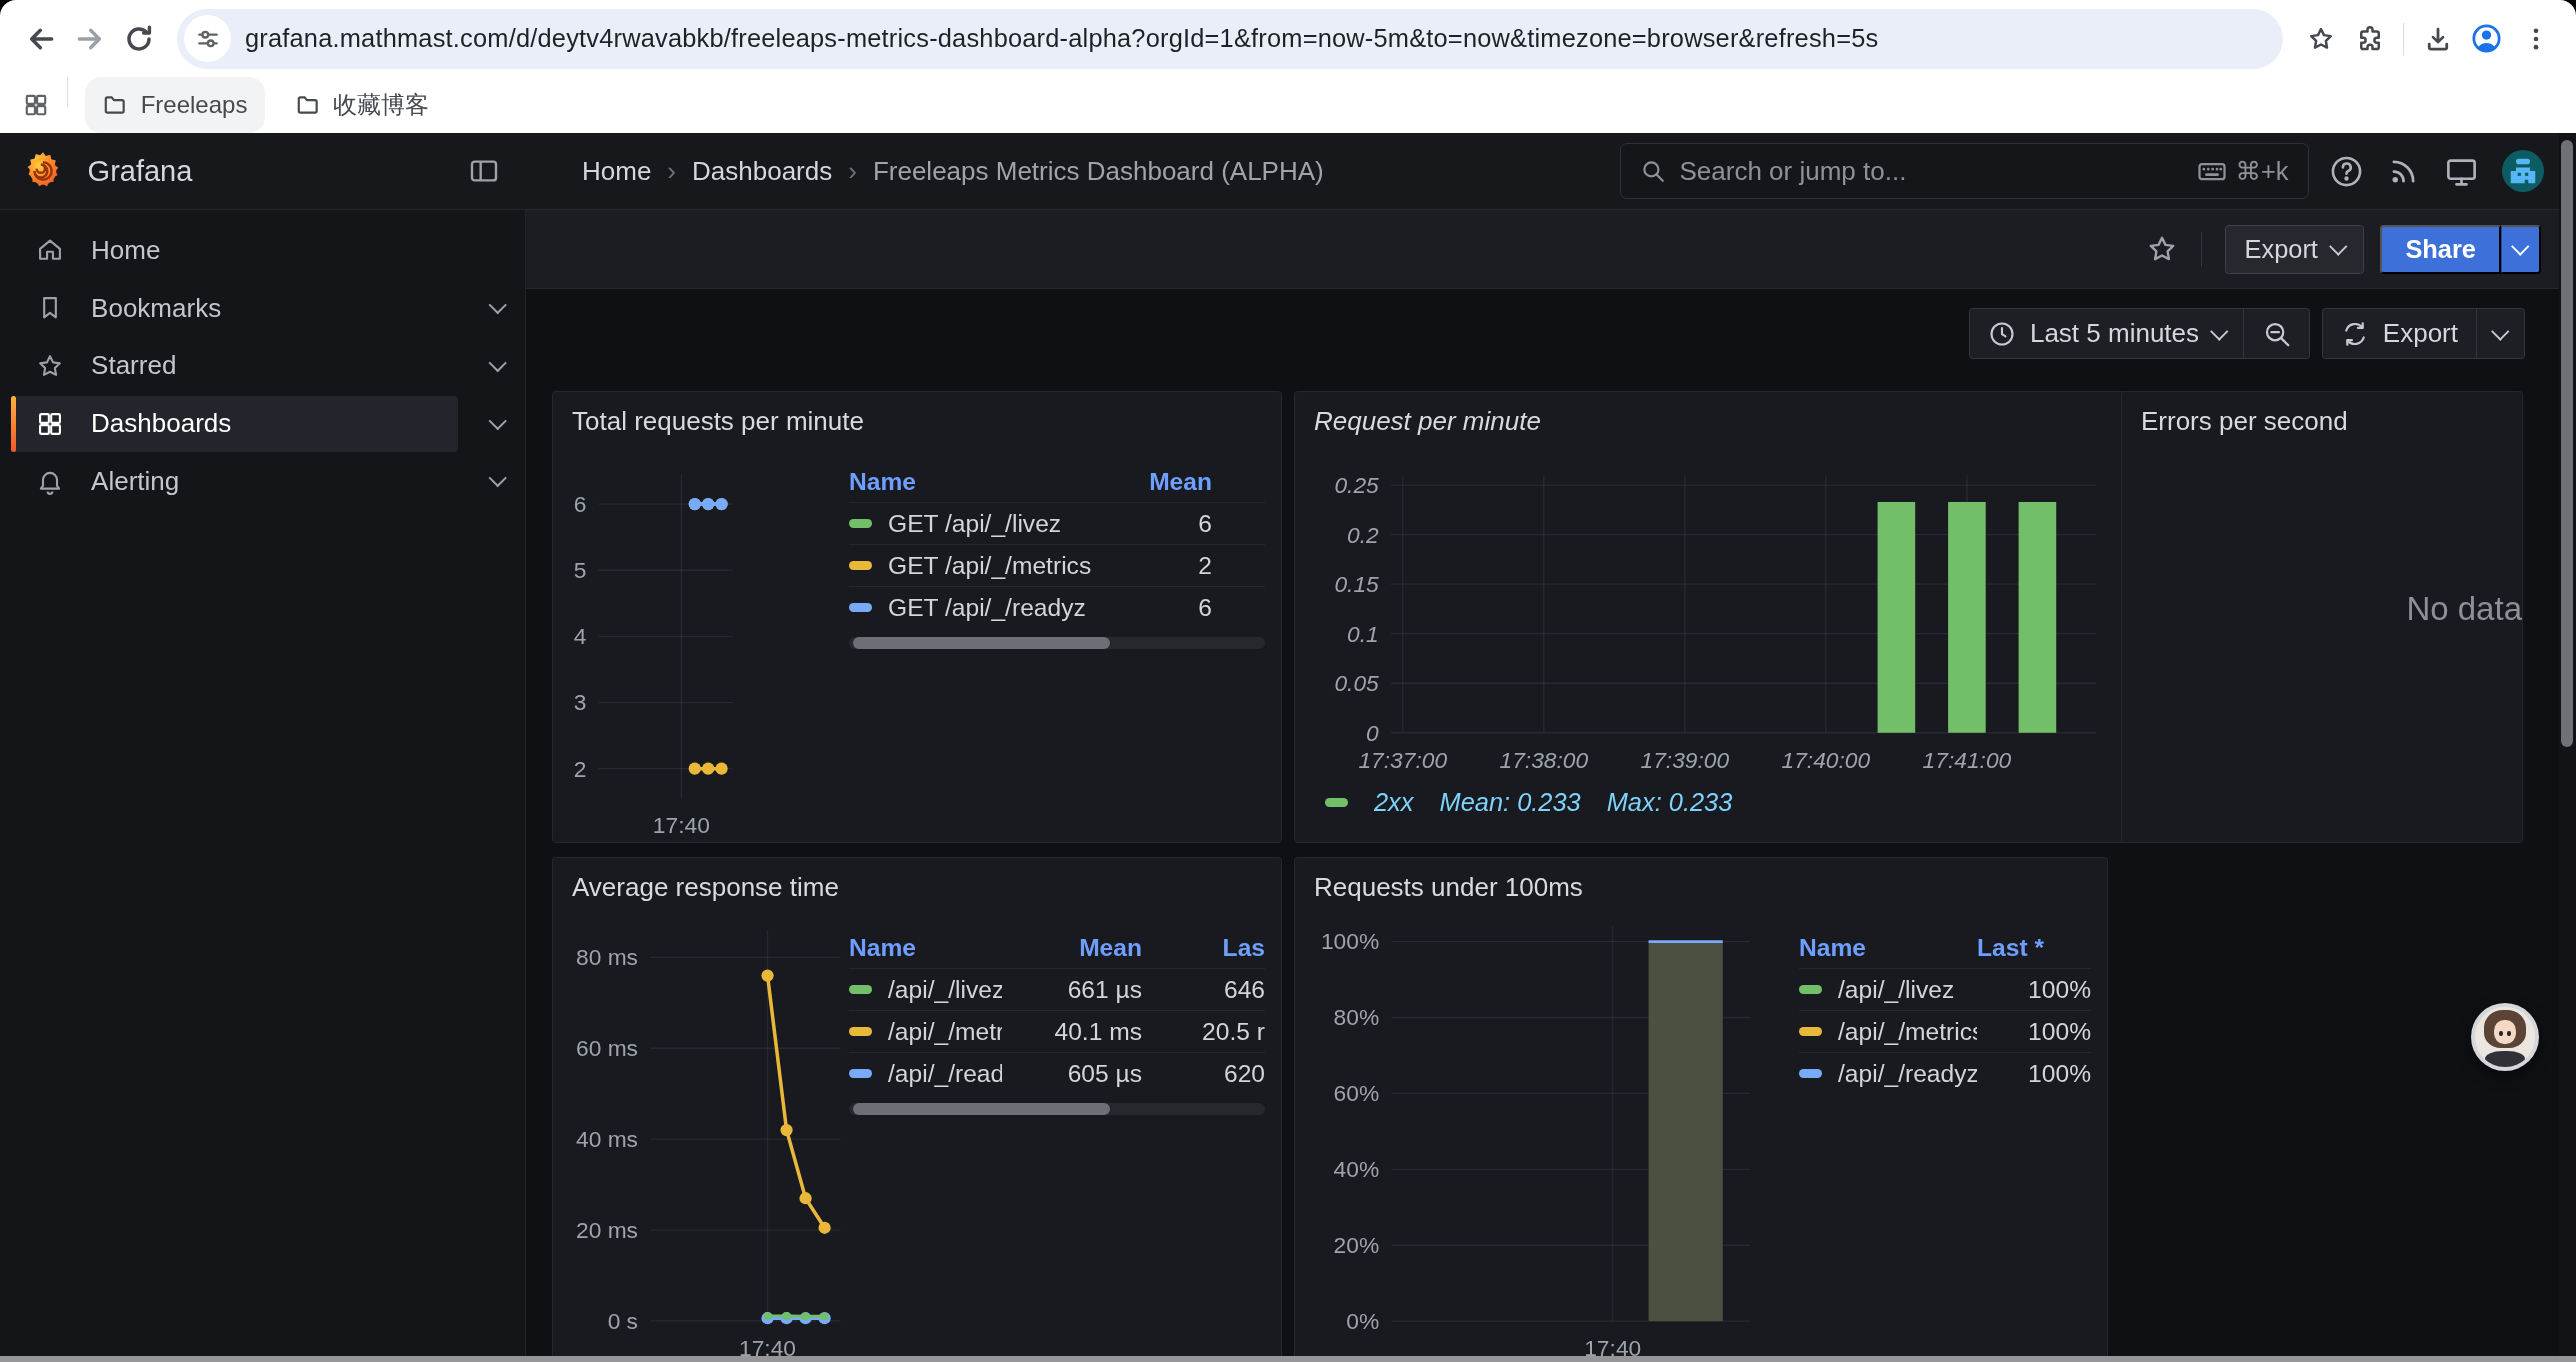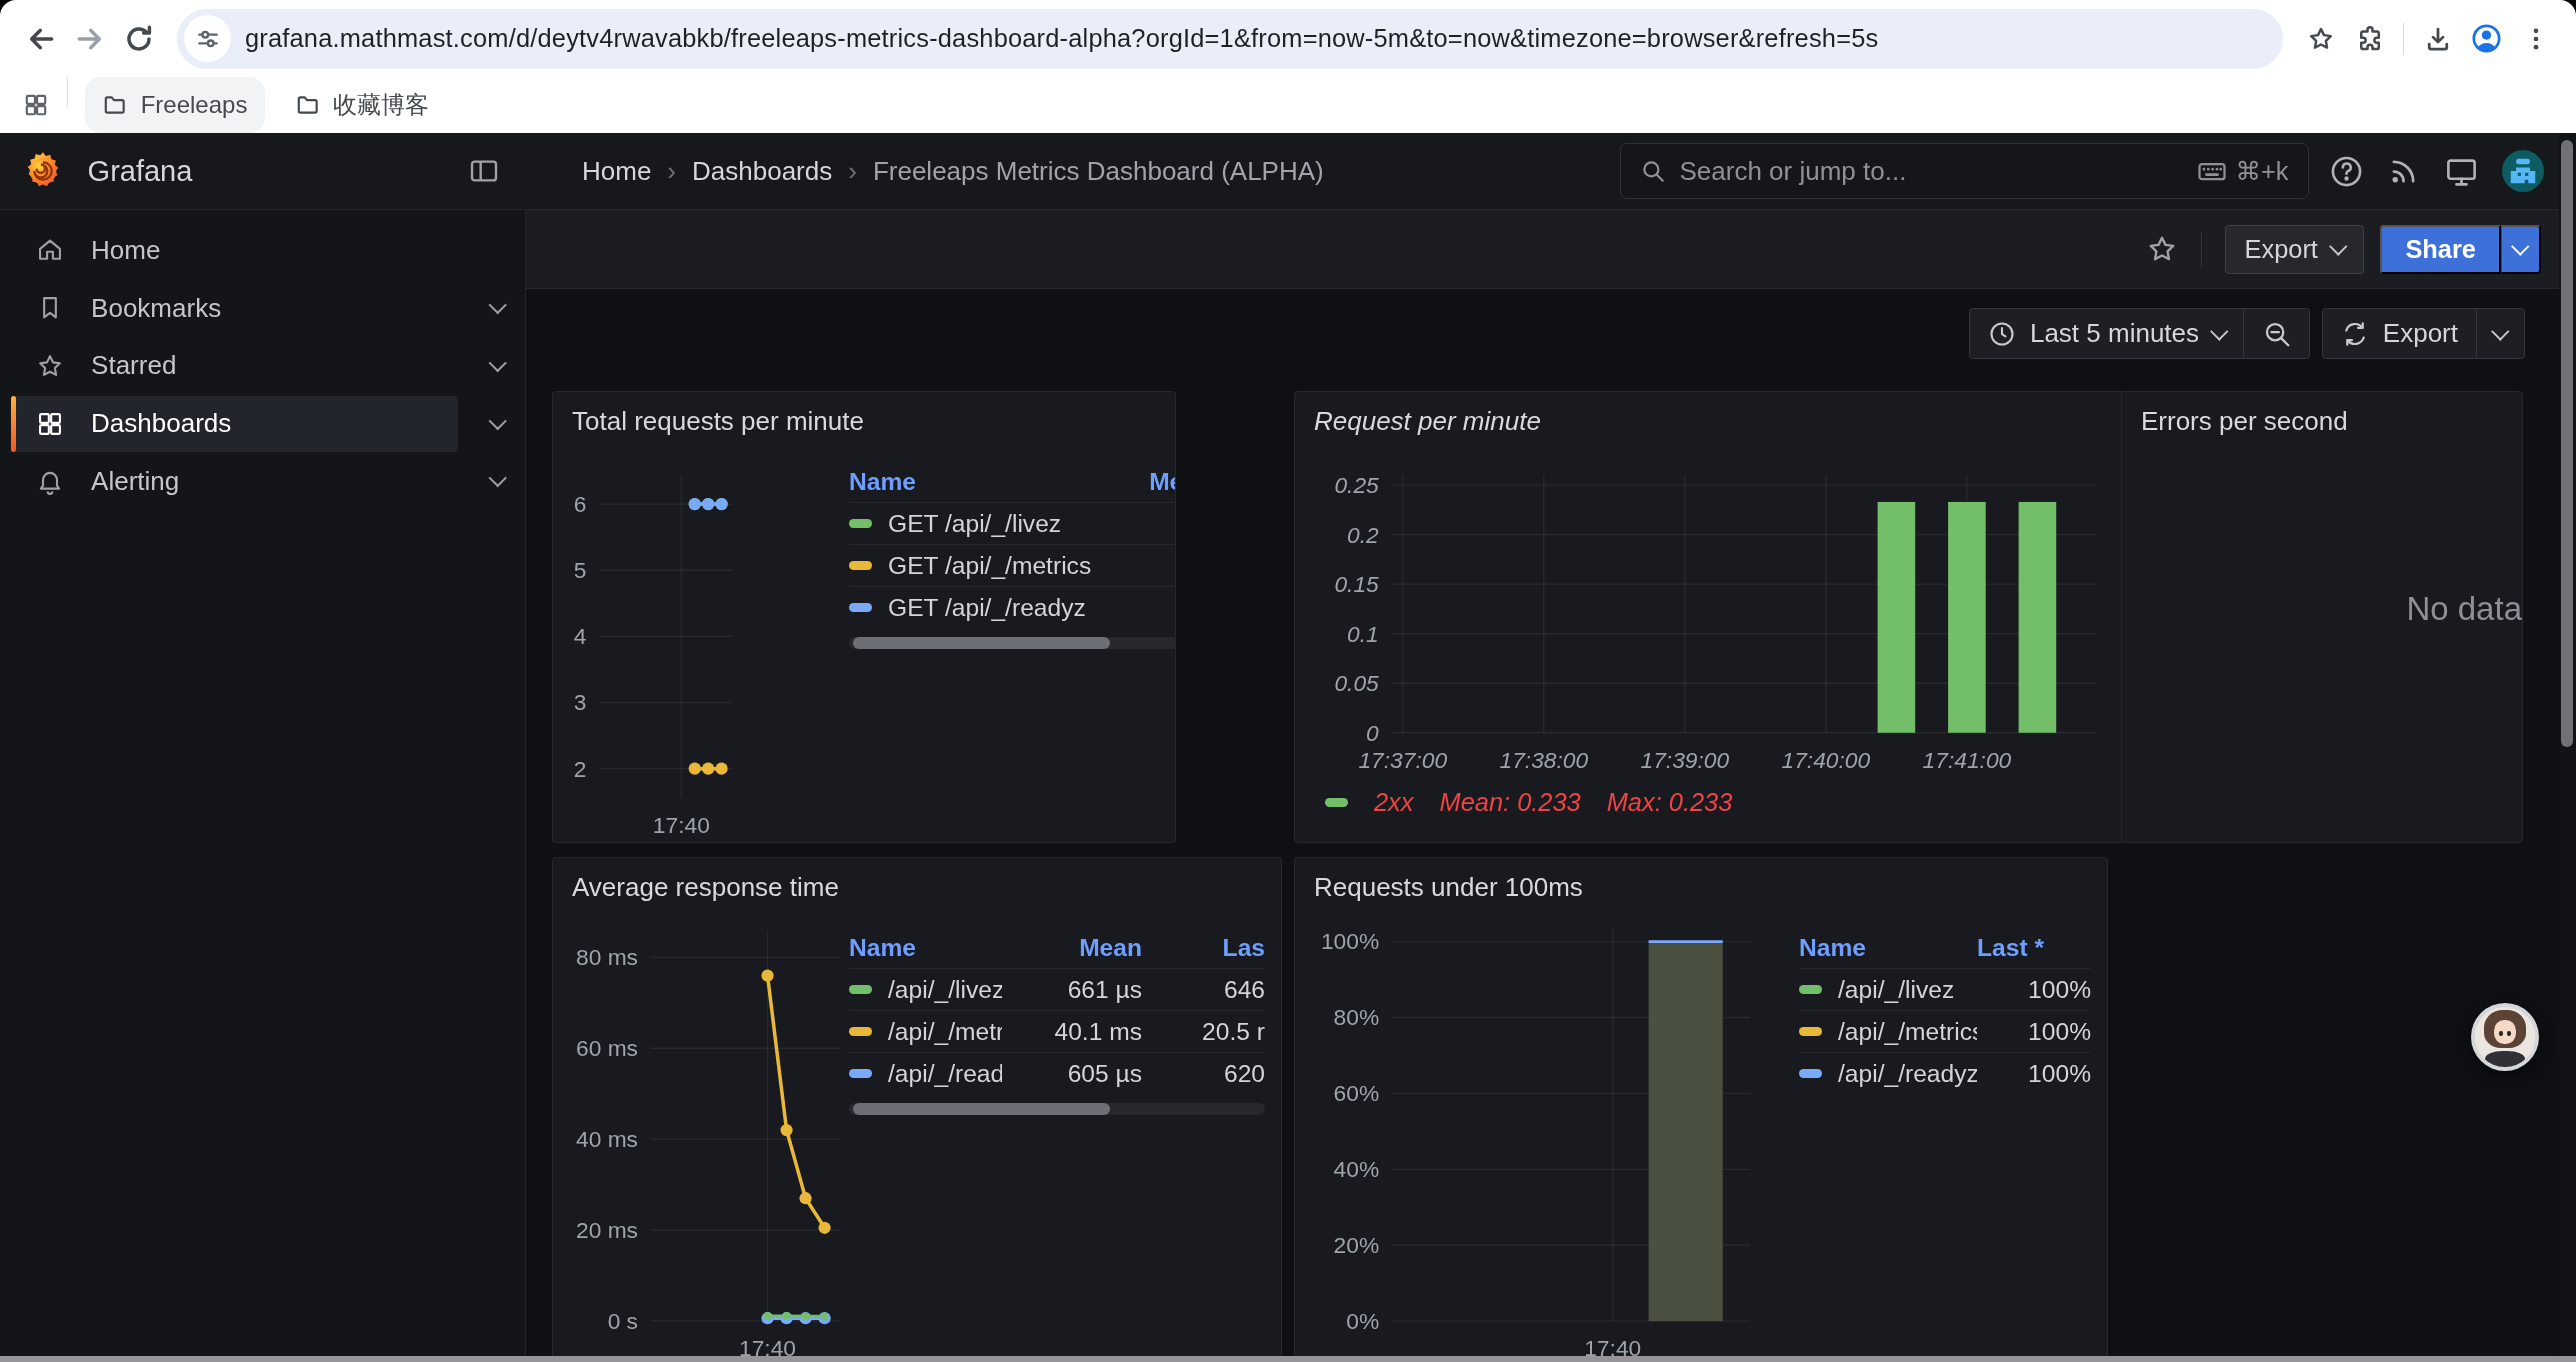--- a/index.html
+++ b/index.html
@@ -81,21 +81,21 @@
   .plot text{font-size:26px;fill:#9ea4ac}
   .no-data{position:absolute;left:0;right:0;top:44%;text-align:right;color:#8d9097;font-size:33px}
   .legend{position:absolute;font-size:24.6px;color:#d3d5d9;overflow:hidden;z-index:2}
   .lhead{display:grid;align-items:center;height:40px;color:#6e9fff;font-weight:700}
   .lrow{display:grid;align-items:center;height:41px;border-top:0.9px solid #26282e}
   .lname{display:flex;align-items:center;white-space:nowrap;overflow:hidden}
   .num{text-align:right;white-space:nowrap}
   .pill{width:23px;height:8.8px;border-radius:4.4px;display:inline-block;margin-right:16px;flex:none}
   .lsb{position:relative;height:12.3px;background:#26282d;border-radius:6.1px;margin-top:8.8px}
   .lsb-thumb{position:absolute;left:3.5px;top:0;height:12.3px;width:62%;background:#6c6f75;border-radius:6.1px}
-  .legend-inline{position:absolute;display:flex;align-items:center;gap:26px;font-size:25.4px;color:#ef4444;z-index:2}
+  .legend-inline{position:absolute;display:flex;align-items:center;gap:26px;font-size:25.4px;color:#7dd3fc;z-index:2}
 
   .scrollbar{position:absolute;top:0;right:0;width:17.5px;bottom:0;background:#121316;z-index:6}
   .scroll-thumb{position:absolute;left:2.6px;top:7px;width:12.3px;height:607px;border-radius:6.1px;background:#6e7176}
 
   .bottom-strip{position:absolute;left:0;right:0;bottom:0;height:7px;background:#96969a;z-index:80}
   .assistant{position:absolute;left:2471px;top:1003px;width:68px;height:68px;border-radius:50%;background:#d5d7db;
              z-index:70;box-shadow:0 5.3px 14px rgba(0,0,0,.5)}
   .assistant .inner{position:absolute;inset:4.4px;border-radius:50%;background:#ece6e1;overflow:hidden}
   .assistant .hair{position:absolute;top:4%;left:15%;width:70%;height:64%;background:#5b4336;border-radius:46% 46% 40% 40%}
   .assistant .face{position:absolute;top:22%;left:31%;width:38%;height:40%;background:#f3d9c6;border-radius:45%}
@@ -365,21 +365,21 @@
                   <path d="M18.6 2.8v4h-4M5.4 21.2v-4h4"></path>
                 </svg>
               <span>Export</span>
             </div>
             <div class="tseg">
               <span class="chev"></span>
             </div>
           </div>
         </div>
 
-      <section class="panel" style="left: 26px; top: 102px; width: 624px; height: 452px;">
+      <section class="panel" style="left: 26px; top: 102px; width: 730px; height: 452px;">
             <h2>Total requests per minute</h2>
             <svg width="730" height="452" class="plot" viewBox="0 0 833 516">
               <line x1="52" x2="205" y1="430.0204081632653" y2="430.0204081632653" stroke="rgba(204,204,220,0.09)" stroke-width="1.5"></line>
               <text x="38" y="439.0204081632653" text-anchor="end">2</text>
               <line x1="52" x2="205" y1="354.51020408163265" y2="354.51020408163265" stroke="rgba(204,204,220,0.09)" stroke-width="1.5"></line>
               <text x="38" y="363.51020408163265" text-anchor="end">3</text>
               <line x1="52" x2="205" y1="279" y2="279" stroke="rgba(204,204,220,0.09)" stroke-width="1.5"></line>
               <text x="38" y="288" text-anchor="end">4</text>
               <line x1="52" x2="205" y1="203.48979591836735" y2="203.48979591836735" stroke="rgba(204,204,220,0.09)" stroke-width="1.5"></line>
               <text x="38" y="212.48979591836735" text-anchor="end">5</text>

